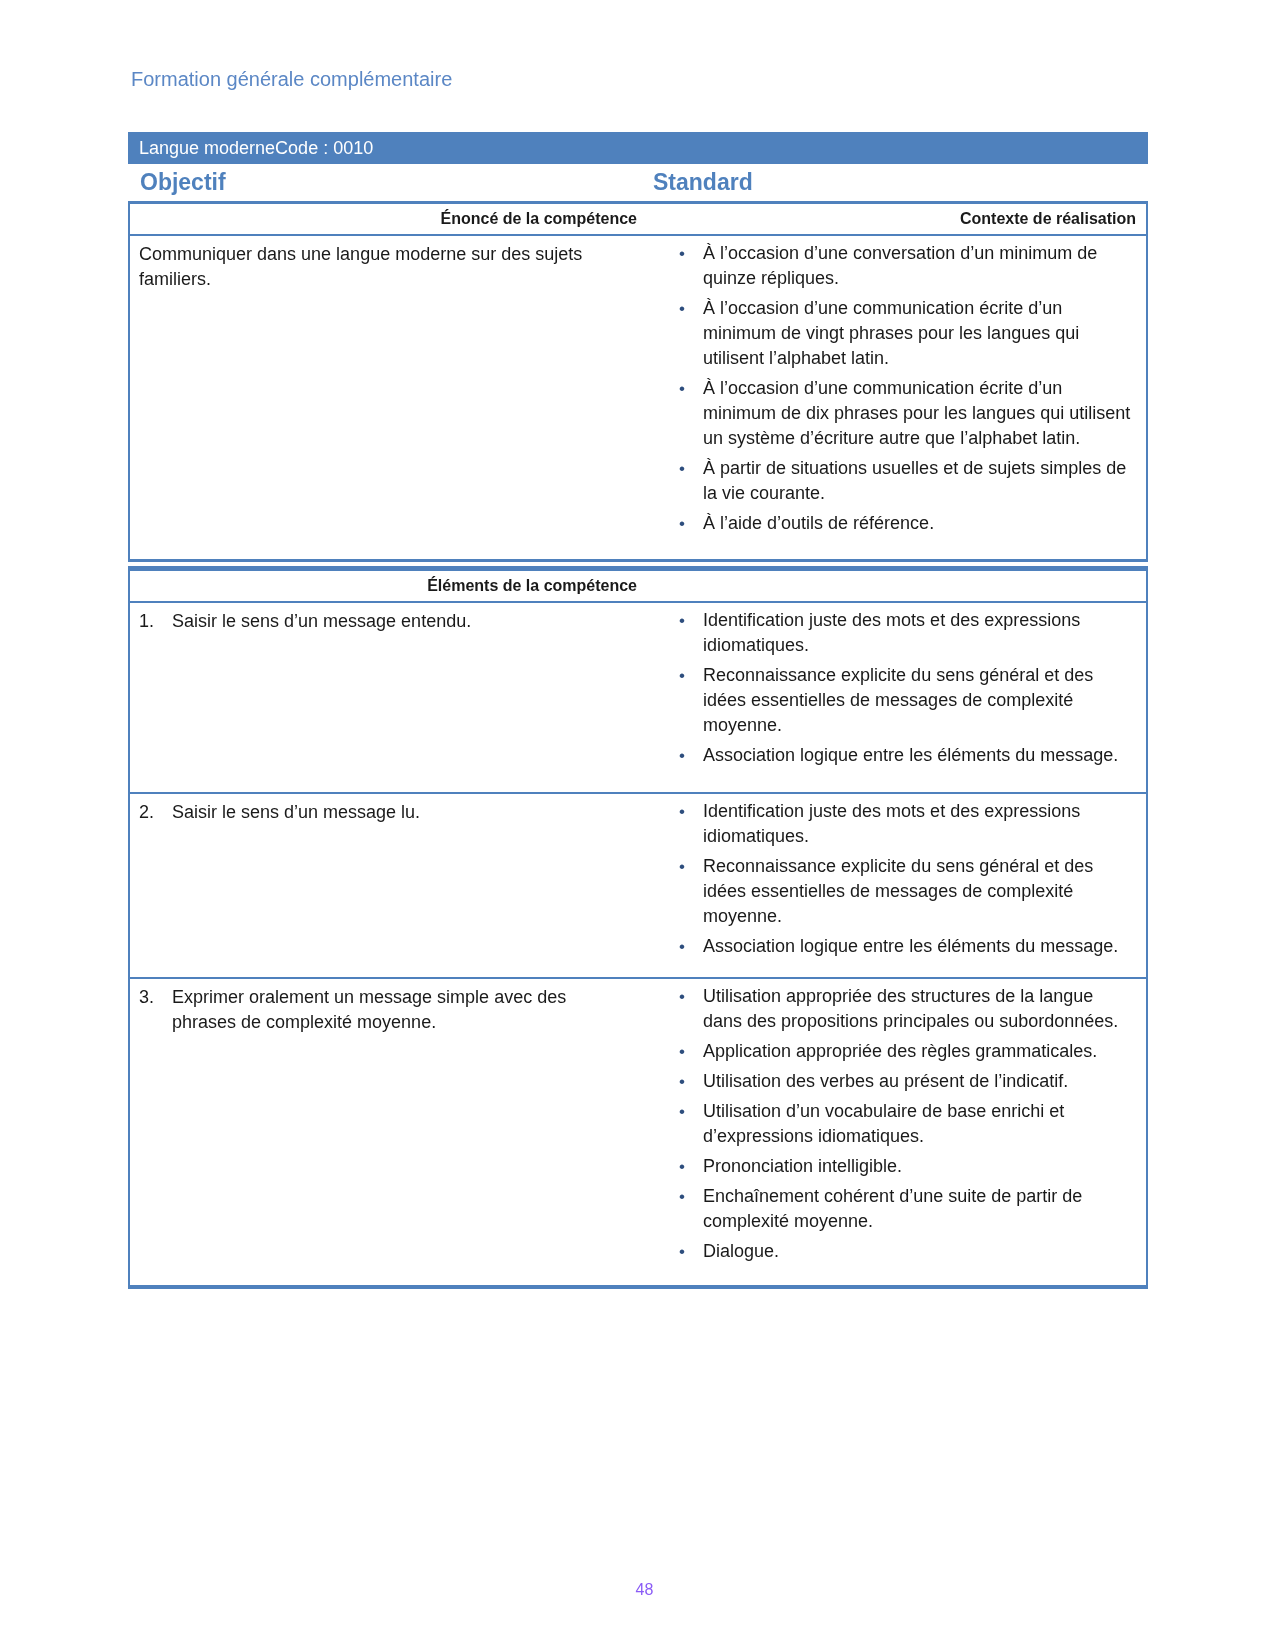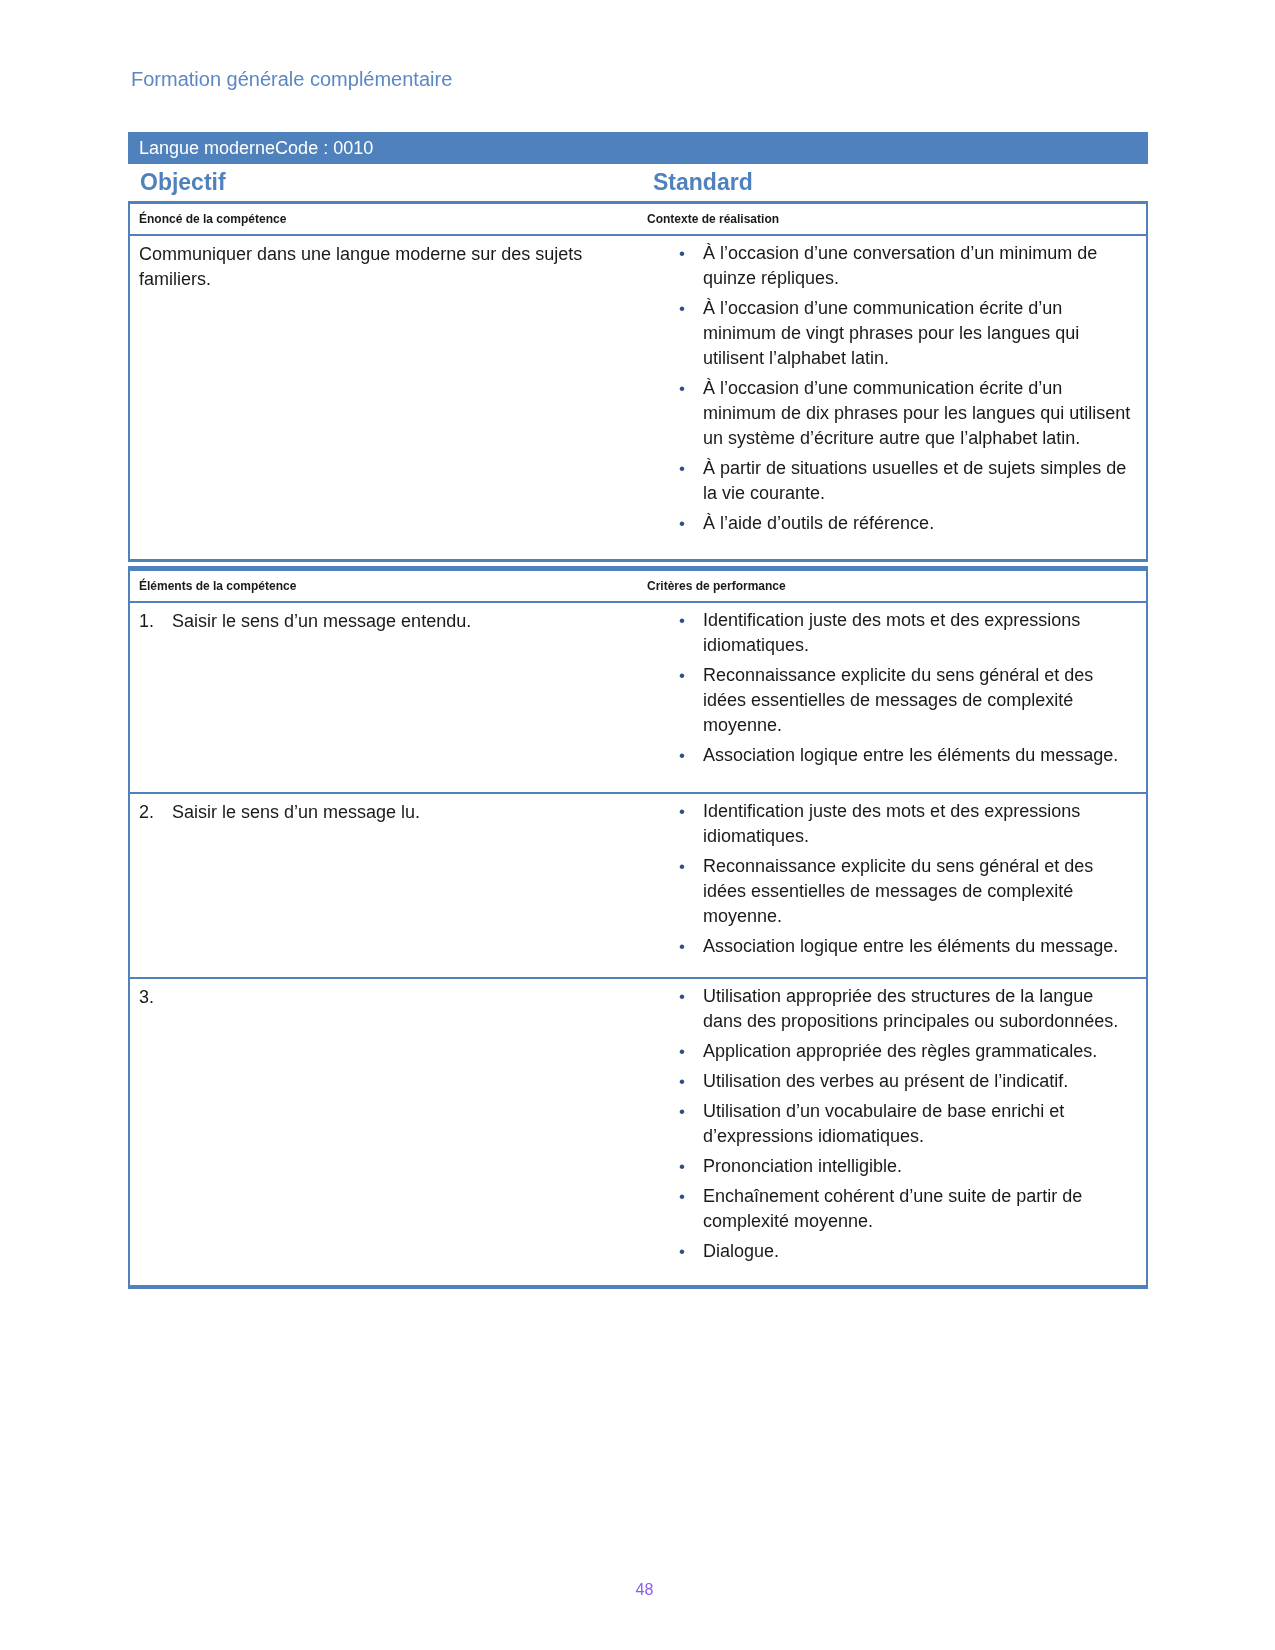--- a/index.html
+++ b/index.html
@@ -58,22 +58,23 @@
     border: 2px solid #4f81bd;
     border-top-width: 3px;
     border-bottom-width: 3px;
     background: #ffffff;
   }
   .tbl + .tbl { margin-top: 4px; border-top-width: 5px; border-bottom-width: 4px; }
   .tbl-header {
     display: flex;
     border-bottom: 2px solid #4f81bd;
     font-weight: bold;
-    font-size: 12px;
+    font-size: 16px;
     line-height: 24px;
+    text-align: right;
   }
   .tbl-header .hl { width: 517px; padding: 3px 10px 3px 9px; }
   .tbl-header .hr { flex: 1; padding: 3px 10px 3px 0; }
   .row {
     display: flex;
     font-size: 18px;
     line-height: 25px;
     gap: 28px;
   }
   .row + .row { border-top: 2px solid #4f81bd; }
@@ -162,21 +163,20 @@
             <span class="dot">•</span>
             <span class="txt">À l’aide d’outils de référence.</span>
           </div>
         </div>
       </div>
     </div>
 
     <div class="tbl">
       <div class="tbl-header">
         <div class="hl">Éléments de la compétence</div>
-        <div class="hr">Critères de performance</div>
       </div>
 
       <div class="row min-r1">
         <div class="cell-l">
           <span class="num">1.</span>
           <span>Saisir le sens d’un message entendu.</span>
         </div>
         <div class="cell-r">
           <div class="bullet">
             <span class="dot">•</span>
@@ -210,20 +210,21 @@
           <div class="bullet">
             <span class="dot">•</span>
             <span class="txt">Association logique entre les éléments du message.</span>
           </div>
         </div>
       </div>
 
       <div class="row min-r3">
         <div class="cell-l">
           <span class="num">3.</span>
+          <span>Exprimer oralement un message simple avec des phrases de complexité moyenne.</span>
         </div>
         <div class="cell-r">
           <div class="bullet">
             <span class="dot">•</span>
             <span class="txt">Utilisation appropriée des structures de la langue dans des propositions principales ou subordonnées.</span>
           </div>
           <div class="bullet">
             <span class="dot">•</span>
             <span class="txt">Application appropriée des règles grammaticales.</span>
           </div>

